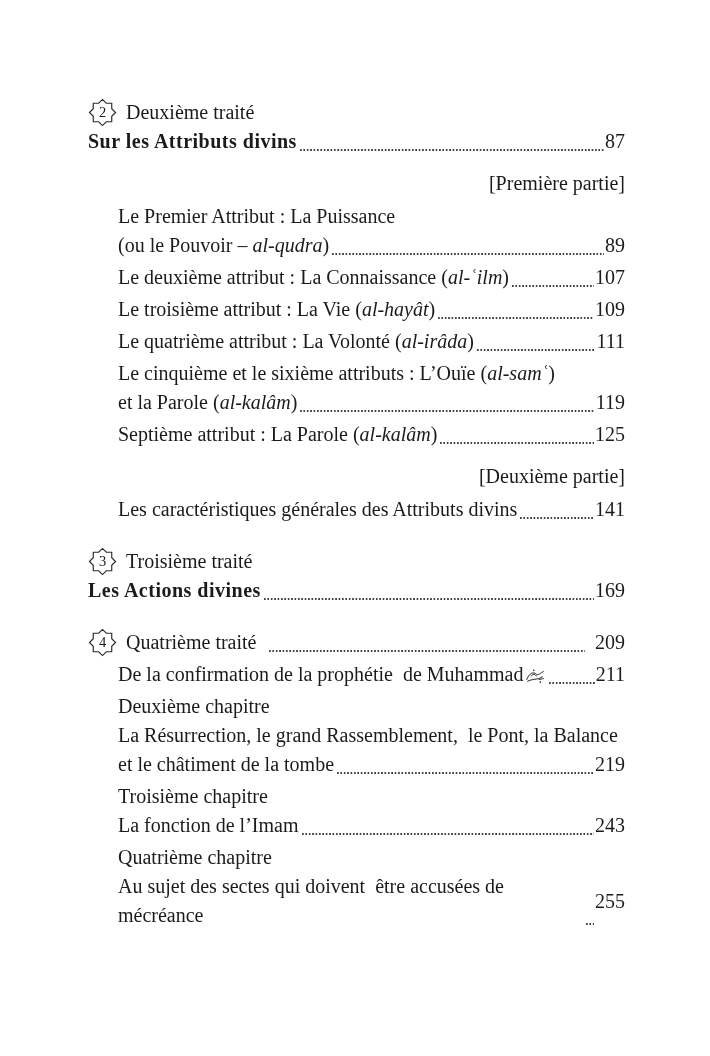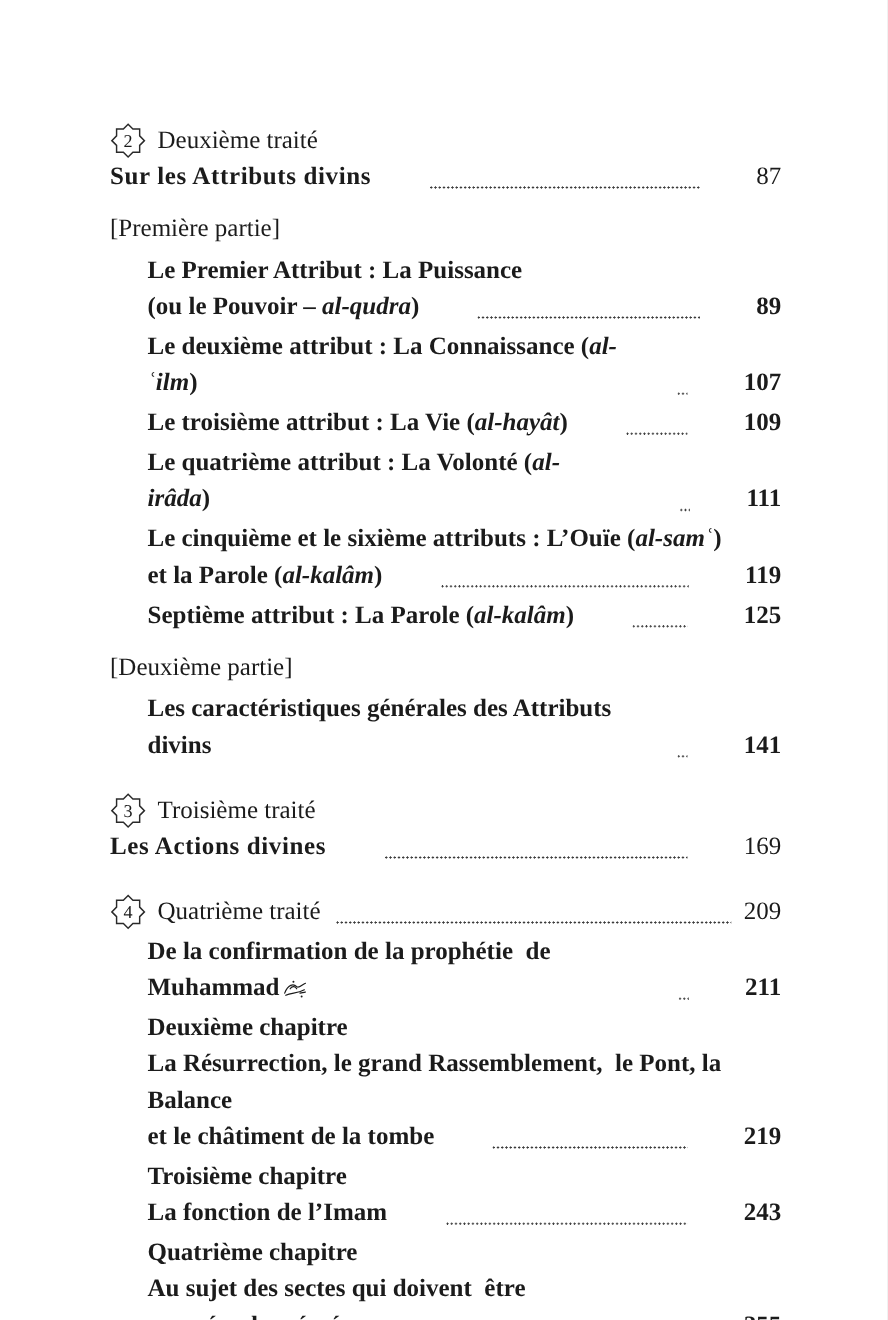--- a/index.html
+++ b/index.html
@@ -10,29 +10,29 @@
     font-size:20px;line-height:29px;color:#1b1b1b;
     overflow:hidden;
   }
   .toc{width:100%;}
   .section{display:flex;align-items:center;gap:9px;margin-top:23px;}
   .section:first-child{margin-top:0;}
   .star{width:29px;height:29px;flex:0 0 auto;}
   .star svg{display:block;width:29px;height:29px;}
   .section-label{white-space:pre-wrap;}
   .entry{margin:3px 0;}
-  .entry.indent{padding-left:30px;font-weight:bold;}
+  .entry.indent{padding-left:30px;}
   .line{white-space:pre-wrap;}
-  .lineflex{display:flex;align-items:flex-end;gap:44px;}
+  .lineflex{display:flex;align-items:center;}
   .segs{white-space:pre-wrap;flex:0 1 auto;}
   .seg{white-space:pre-wrap;}
   .it{font-style:italic;}
   .bold-title .seg{font-weight:700;letter-spacing:0.5px;}
   .bold-title{margin:0 0 7px;}
-  .part{margin:13px 0 4px;}
+  .part{margin:13px 0 4px;text-align:right;}
   .dots{
     flex:1 1 auto;height:2.2px;min-width:8px;
     align-self:flex-end;margin:0 1px 5px 3px;
     background-image:radial-gradient(circle at 1px 1.1px,#3c3c3c 0.78px,transparent 1px);
     background-size:3.4px 2.2px;background-repeat:repeat-x;background-position:left bottom;
   }
   .pagenum{flex:0 0 auto;}
   .pagenum.pbold{font-weight:400;}
   .pbuh{display:inline-block;vertical-align:-3px;margin-left:2px;}
   .pbuh svg{display:block;}

